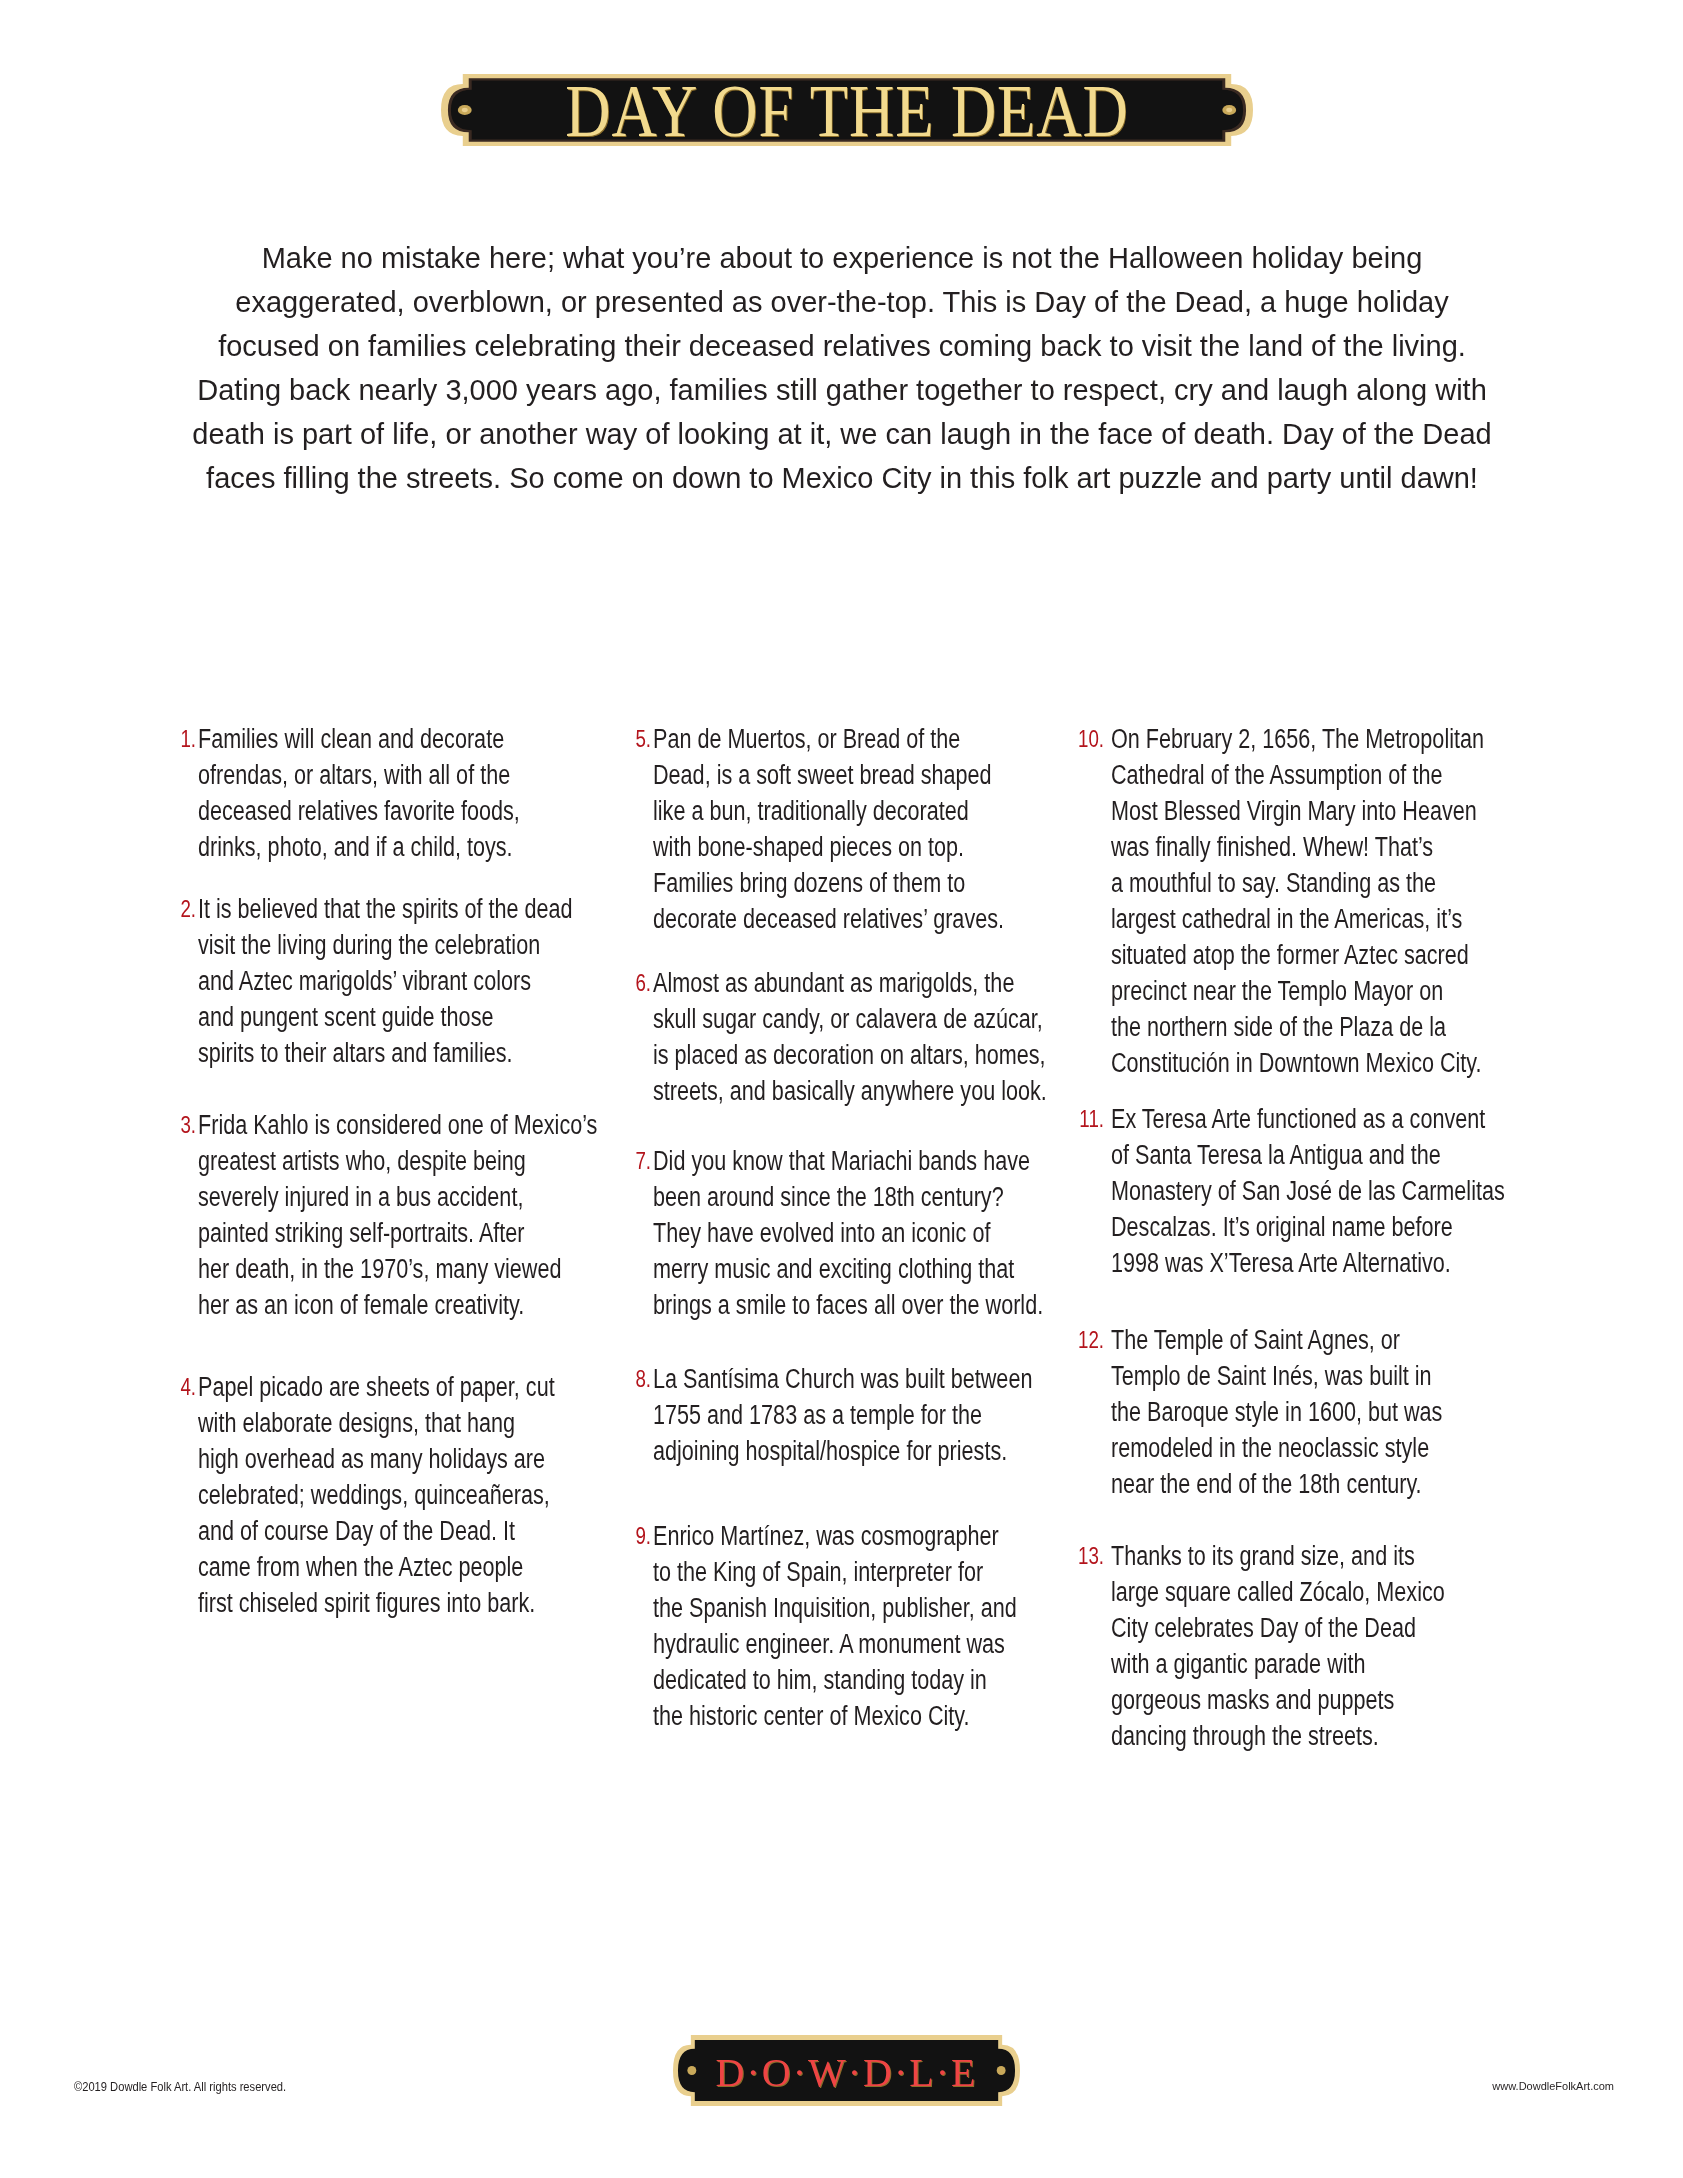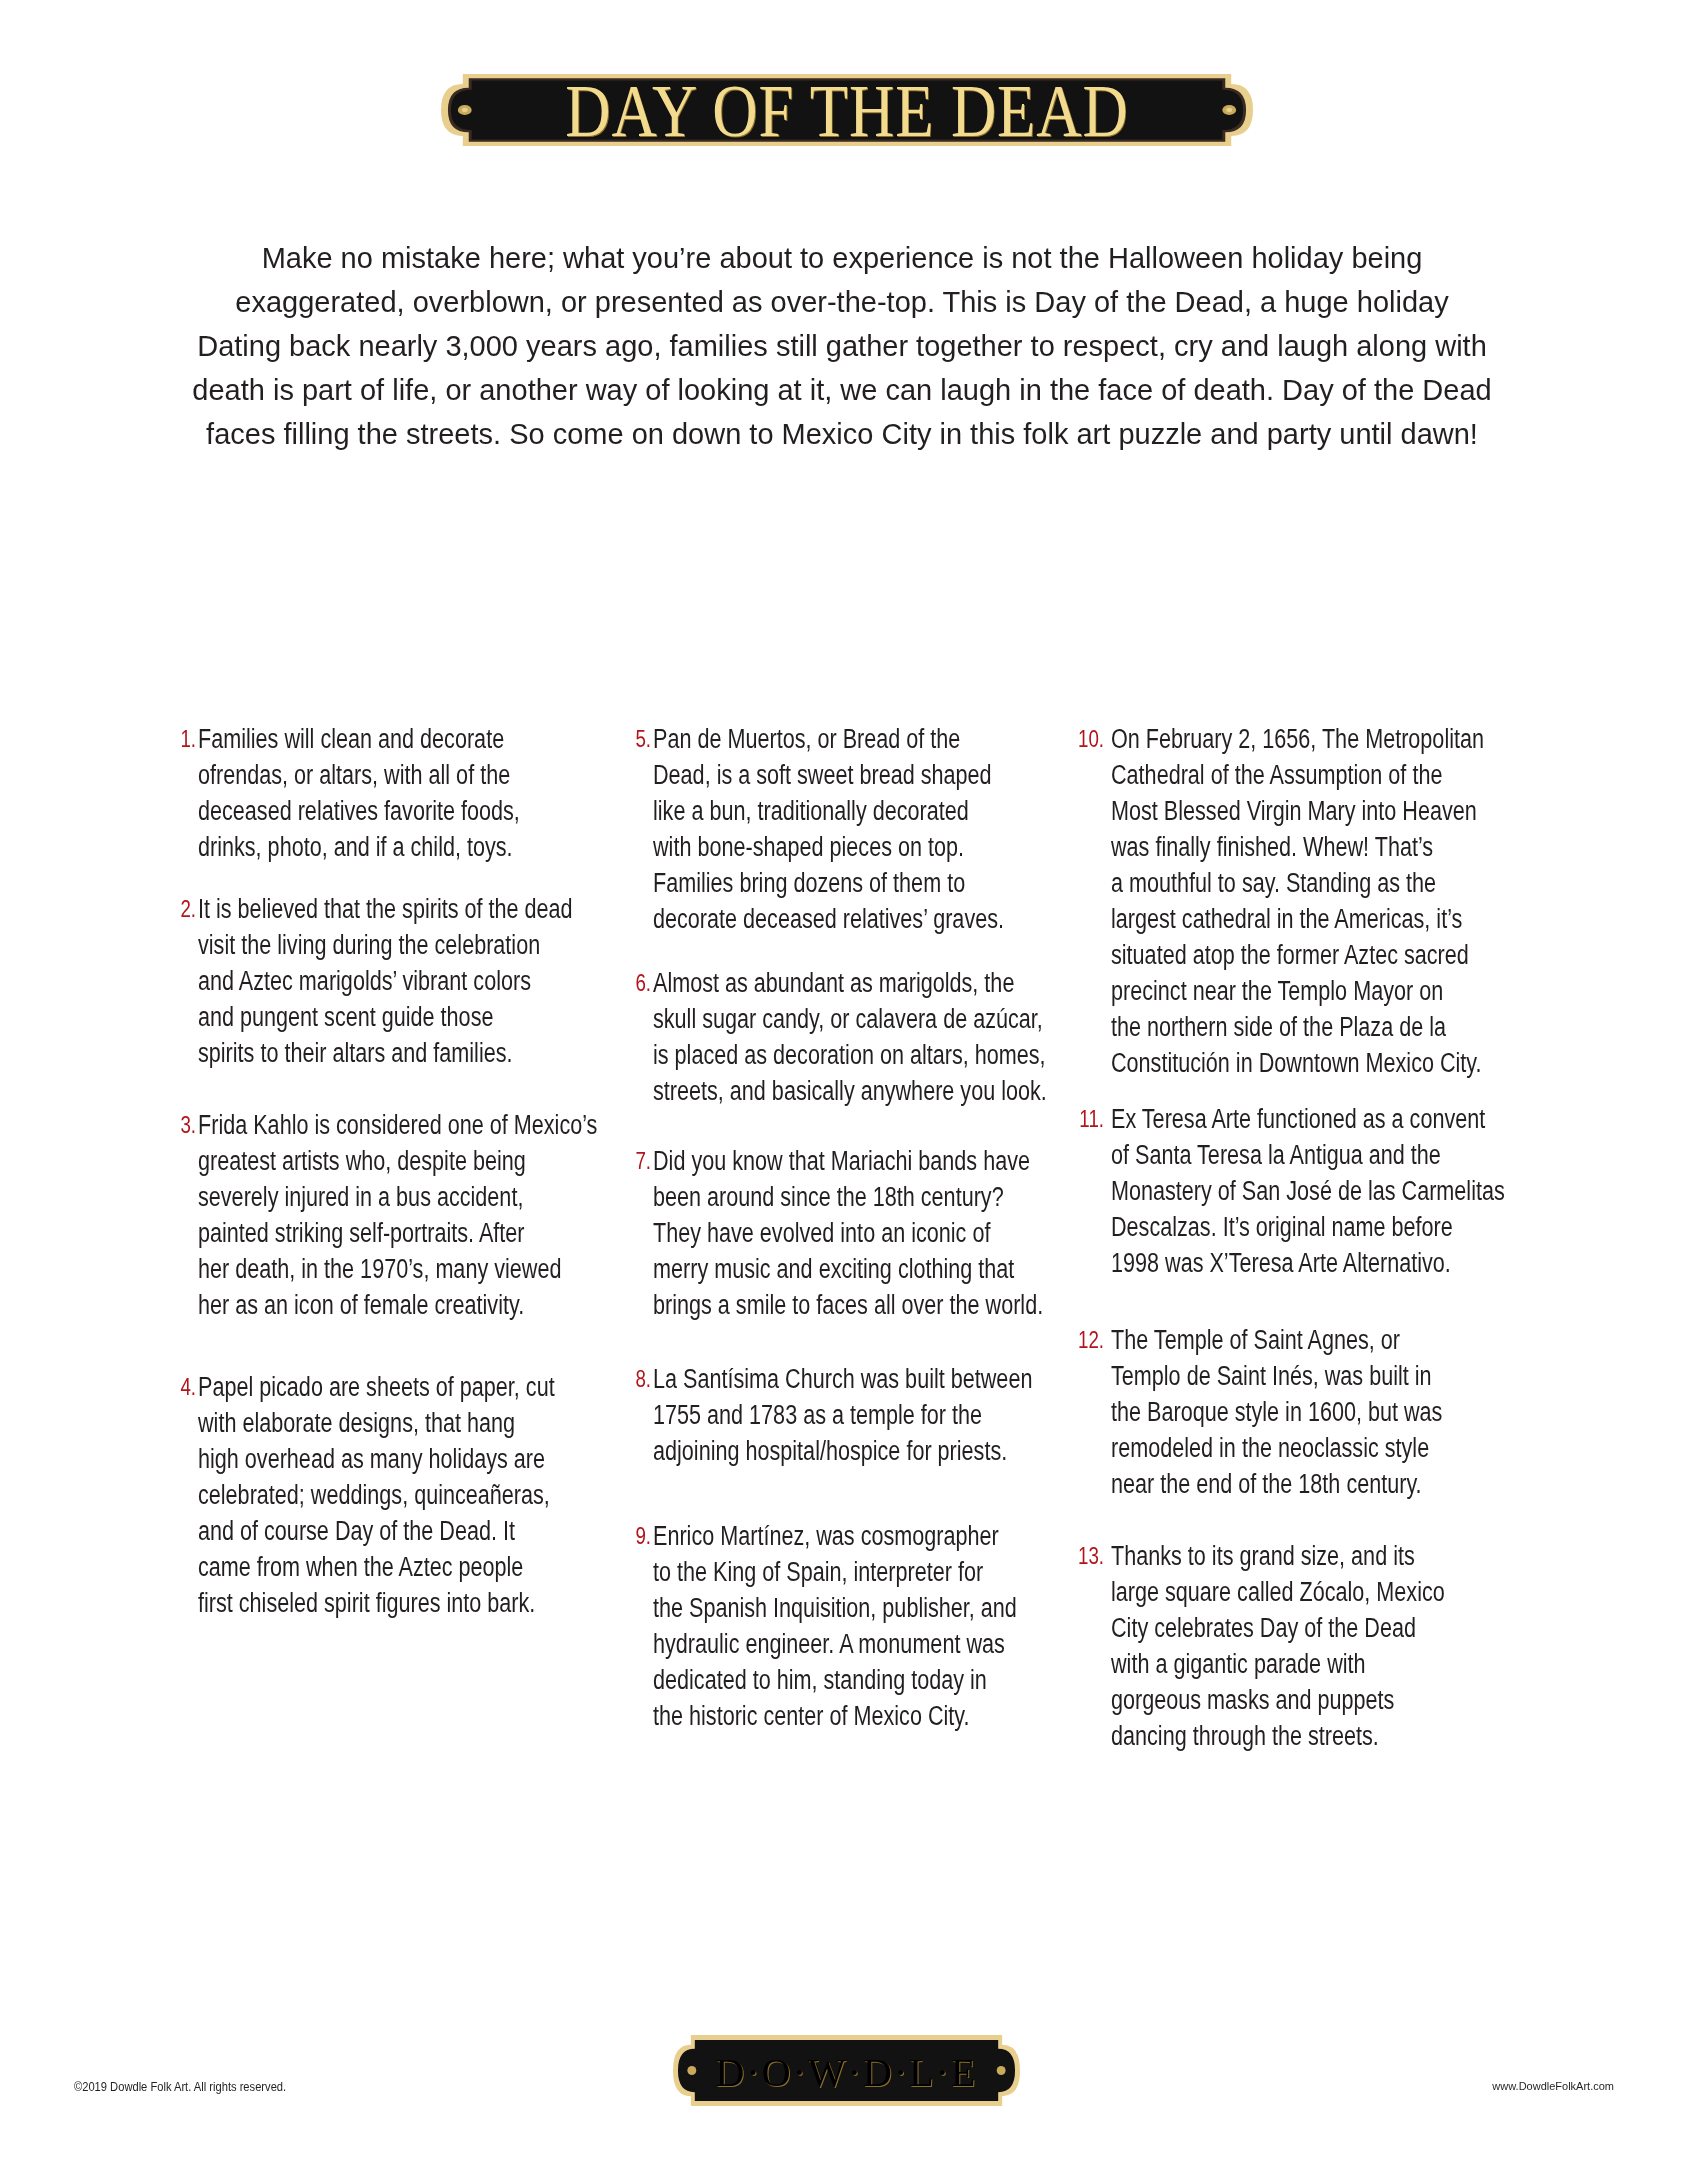--- a/index.html
+++ b/index.html
@@ -86,20 +86,21 @@
       <circle cx="796" cy="50" r="7" fill="#c9a95a"></circle>
       <circle cx="796" cy="50" r="3" fill="#e9cf8e"></circle>
     </g>
   </svg>
   <div class="banner-text" style="color: rgb(242, 218, 142);">DAY OF THE DEAD</div>
 </div>
 
 <div class="intro" id="intro">
     <span class="line">Make no mistake here; what you’re about to experience is not the Halloween holiday being</span>
     <span class="line">exaggerated, overblown, or presented as over-the-top. This is Day of the Dead, a huge holiday</span>
+    <span class="line">focused on families celebrating their deceased relatives coming back to visit the land of the living.</span>
     <span class="line">Dating back nearly 3,000 years ago, families still gather together to respect, cry and laugh along with</span>
     <span class="line">death is part of life, or another way of looking at it, we can laugh in the face of death. Day of the Dead</span>
     <span class="line">faces filling the streets. So come on down to Mexico City in this folk art puzzle and party until dawn!</span>
   </div>
 
 <div id="facts">
     <div class="fact" style="left: 198px; top: 721px;">
       <span class="num" style="left: -42px; color: rgb(179, 20, 28);">1.</span>
       <div class="body">
         <span class="line">Families will clean and decorate</span>
@@ -240,17 +241,17 @@
 
 <div class="copyright">©2019 Dowdle Folk Art. All rights reserved.</div>
 
 <div class="logo">
   <svg viewBox="0 0 350 72" preserveAspectRatio="none">
     <path d="M18 0 H332 V10 Q350 10 350 36 Q350 62 332 62 V72 H18 V62 Q0 62 0 36 Q0 10 18 10 Z" fill="#e9cf8e"></path>
     <path d="M22 5 H328 V14 Q345 14 345 36 Q345 58 328 58 V67 H22 V58 Q5 58 5 36 Q5 14 22 14 Z" fill="#121212"></path>
     <circle cx="19" cy="36" r="4.5" fill="#c9a95a"></circle>
     <circle cx="331" cy="36" r="4.5" fill="#c9a95a"></circle>
   </svg>
-  <div class="logo-text" style="color: #000000;">D·O·W·D·L·E</div>
+  <div class="logo-text" style="color: #ef4444;">D·O·W·D·L·E</div>
 </div>
 
 <div class="website">www.DowdleFolkArt.com</div>
 
 
 </body></html>

